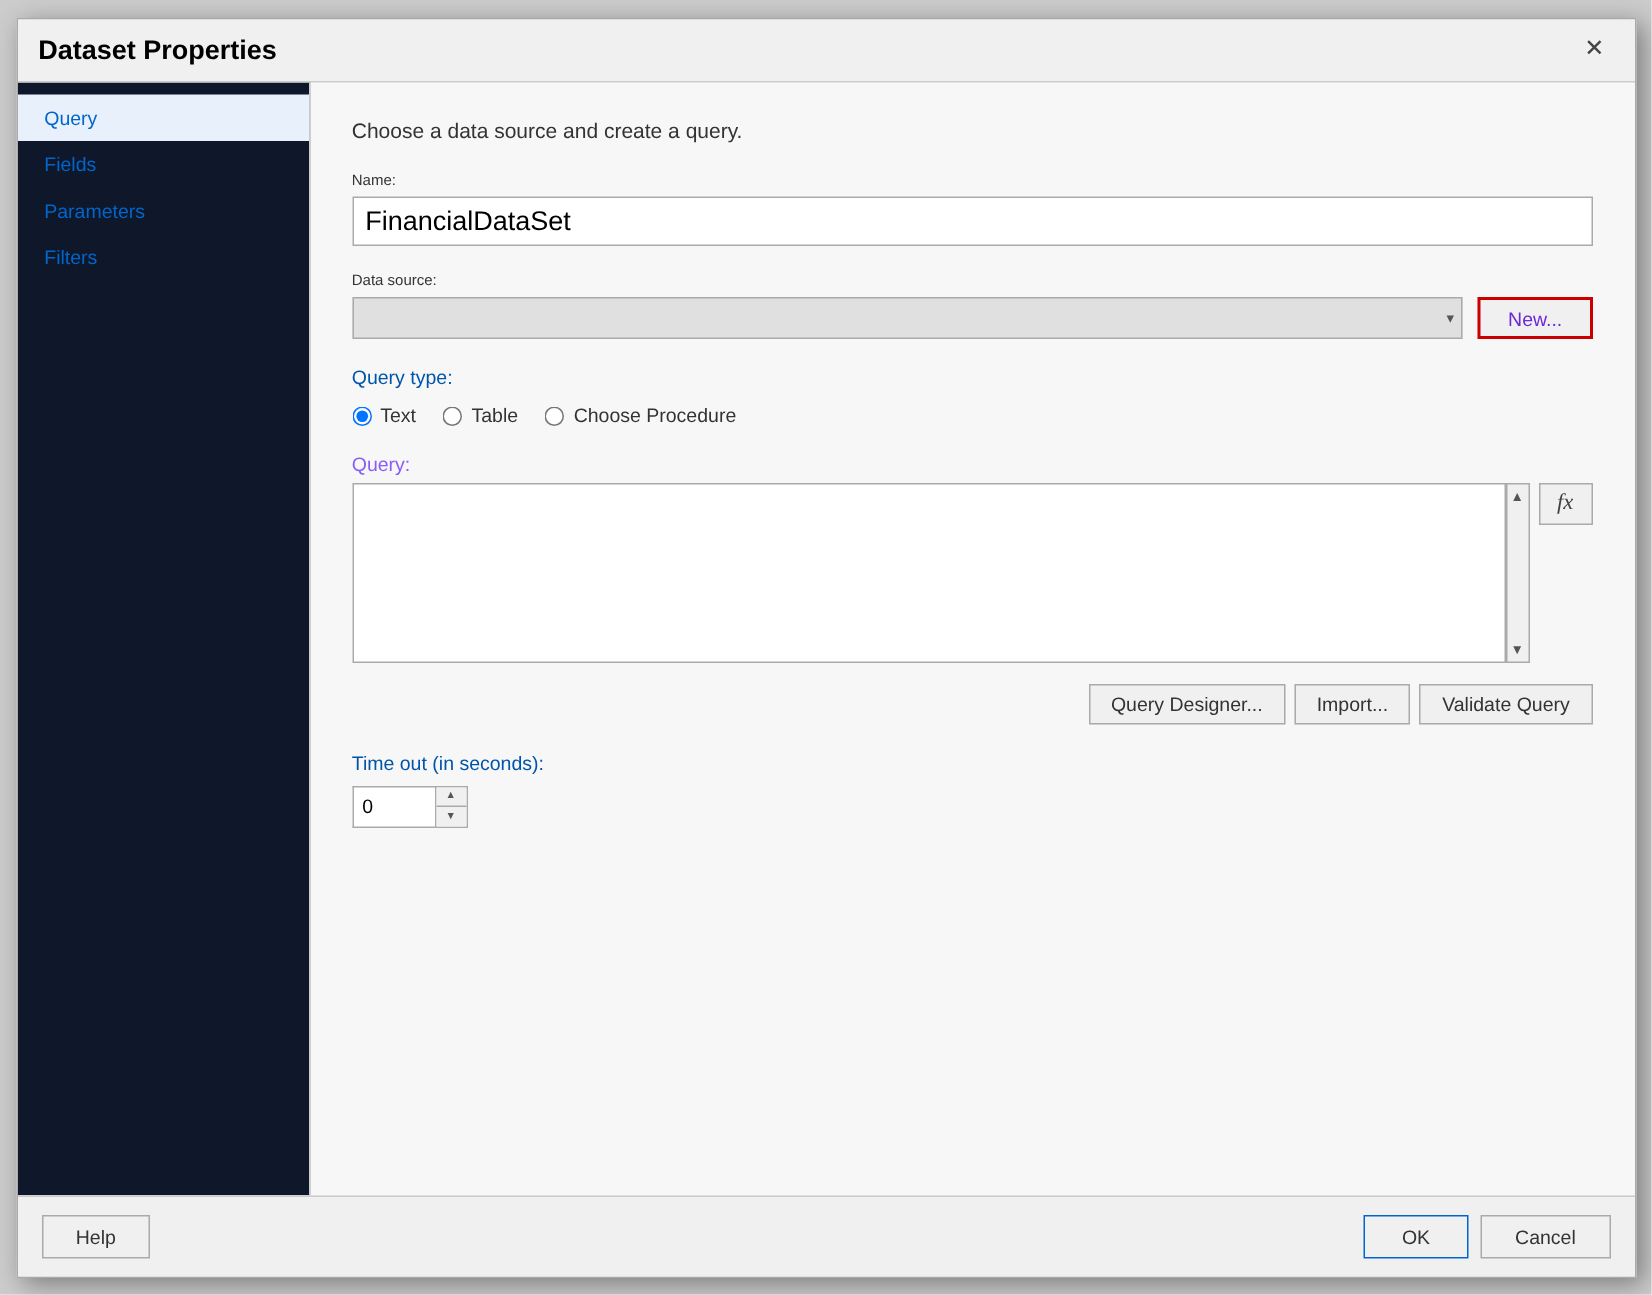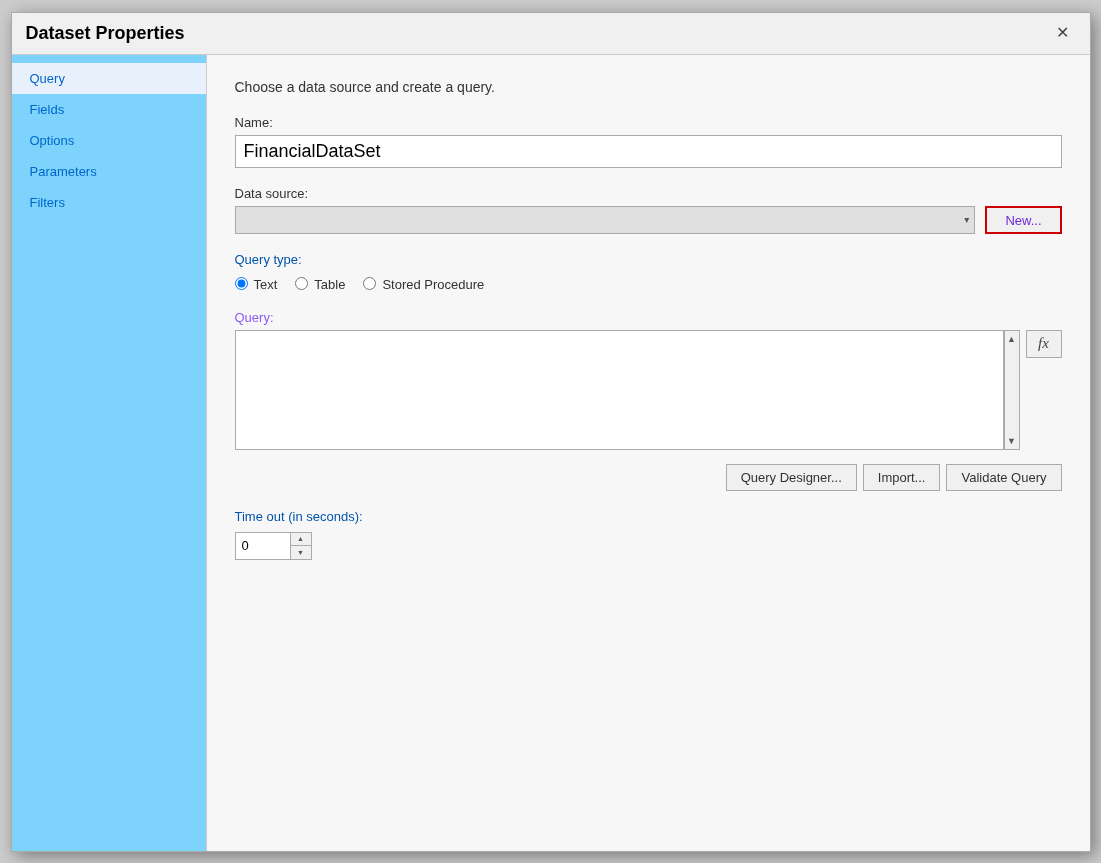--- a/index.html
+++ b/index.html
@@ -46,21 +46,21 @@
       line-height: 1;
     }
     .dialog-body {
       display: flex;
       flex: 1;
       overflow: hidden;
     }
     
     .sidebar {
       width: 195px;
-      background: #7dd3fc;
+      background: #0f172a;
       border-right: 1px solid #ccc;
       padding-top: 8px;
     }
     .sidebar-item {
       padding: 8px 18px;
       cursor: pointer;
       color: #0066cc;
       font-size: 13px;
     }
     .sidebar-item.active {
@@ -74,21 +74,21 @@
       background: #f7f7f7;
       padding: 24px 28px;
       overflow-y: auto;
     }
     .section-title {
       font-size: 14px;
       color: #333;
       margin-bottom: 20px;
     }
     .field-label {
-      font-size: 13px;
+      font-size: 10px;
       color: #333;
       margin-bottom: 5px;
     }
     .name-input {
       width: 100%;
       padding: 5px 8px;
       font-size: 18px;
       border: 1px solid #aaa;
       background: #fff;
       margin-bottom: 18px;
@@ -140,21 +140,21 @@
       margin-bottom: 10px;
     }
     .radio-group {
       display: flex;
       align-items: center;
       gap: 18px;
       margin-bottom: 18px;
     }
     .radio-option {
       display: flex;
-      align-items: flex-start;
+      align-items: flex-end;
       gap: 6px;
       cursor: pointer;
     }
     .radio-option input[type="radio"] {
       cursor: pointer;
     }
     .radio-option label {
       cursor: pointer;
       font-size: 13px;
       color: #333;
@@ -299,23 +299,20 @@
   </div>
 
   <div class="dialog-body">
 
     <div class="sidebar">
       <div class="sidebar-item active">
         <span>Query</span>
       </div>
       <div class="sidebar-item">
         <span>Fields</span>
-      </div>
-      <div class="sidebar-item">
-        <span>Options</span>
       </div>
       <div class="sidebar-item">
         <span>Parameters</span>
       </div>
       <div class="sidebar-item">
         <span>Filters</span>
       </div>
     </div>
 
     <div class="main-content">
@@ -343,21 +340,21 @@
         <div class="radio-option">
           <input type="radio" name="querytype" id="radio-text" checked="" style="">
           <label for="radio-text">Text</label>
         </div>
         <div class="radio-option">
           <input type="radio" name="querytype" id="radio-table" style="">
           <label for="radio-table">Table</label>
         </div>
         <div class="radio-option">
           <input type="radio" name="querytype" id="radio-stored" style="">
-          <label for="radio-stored">Stored Procedure</label>
+          <label for="radio-stored">Choose Procedure</label>
         </div>
       </div>
 
       
       <div class="query-label">Query:</div>
       <div class="query-area-wrapper">
         <div style="flex:1; position:relative; display:flex;">
           <textarea class="query-textarea" style="flex: 1 1 0%; resize: none;"></textarea>
           <div class="query-scrollbar">
             <span class="scroll-arrow">▲</span>
@@ -379,13 +376,20 @@
       <div class="timeout-row">
         <input class="timeout-input" type="text" value="0" style="">
         <div class="spinner-btns">
           <button class="spinner-btn">▲</button>
           <button class="spinner-btn">▼</button>
         </div>
       </div>
     </div>
   </div>
 
+  <div class="dialog-footer">
+    <button class="footer-btn">Help</button>
+    <div class="footer-right">
+      <button class="footer-btn ok-btn">OK</button>
+      <button class="footer-btn">Cancel</button>
+    </div>
+  </div>
 </div>
 
 </body></html>

